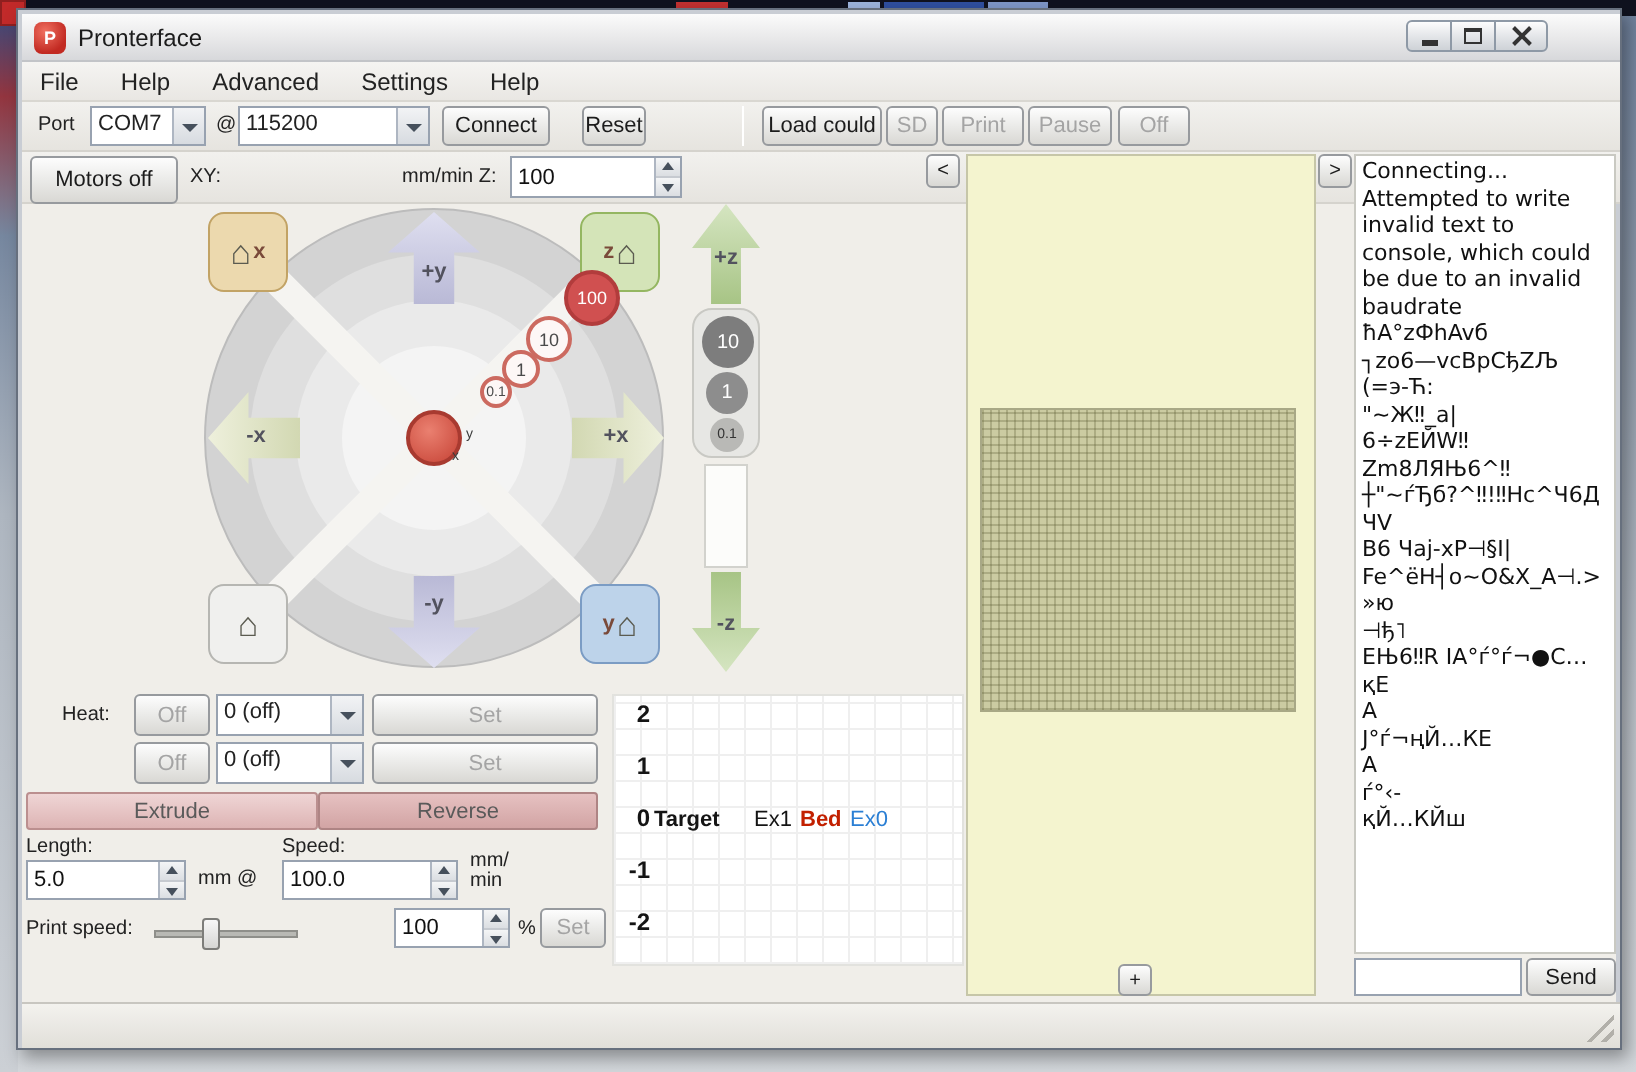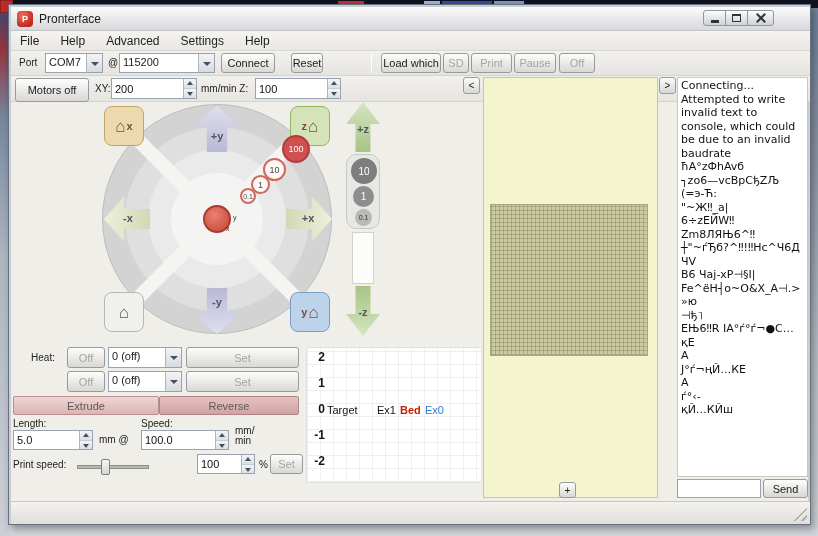--- a/index.html
+++ b/index.html
@@ -178,37 +178,30 @@
         <span class="carr"></span>
       </div>
       <span class="lbl" style="left:97px;top:6px">@</span>
       <div class="combo" style="left:108px;top:2px;width:96px;height:20px">
         <span class="cval">115200</span>
         <span class="carr"></span>
       </div>
       <div class="b" style="left:210px;top:2px;width:54px;height:20px">Connect</div>
       <div class="b" style="left:280px;top:2px;width:32px;height:20px">Reset</div>
       <div class="tsep"></div>
-      <div class="b" style="left:370px;top:2px;width:60px;height:20px">Load which</div>
+      <div class="b" style="left:370px;top:2px;width:60px;height:20px">Load could</div>
       <div class="b dis" style="left:432px;top:2px;width:26px;height:20px">SD</div>
       <div class="b dis" style="left:460px;top:2px;width:41px;height:20px">Print</div>
       <div class="b dis" style="left:503px;top:2px;width:42px;height:20px">Pause</div>
       <div class="b dis" style="left:548px;top:2px;width:36px;height:20px">Off</div>
     </div>
 
     <div class="tbar tbar2">
       <div class="b" style="left:4px;top:2px;width:74px;height:24px">Motors off</div>
       <span class="lbl" style="left:84px;top:7px">XY:</span>
-      <div class="spinwrap" style="left:100px;top:2px;width:86px;height:21px">
-        <input value="200" style="">
-        <span class="spincol">
-          <span class="spc up"></span>
-          <span class="spc dn"></span>
-        </span>
-      </div>
       <span class="lbl" style="left:190px;top:7px">mm/min Z:</span>
       <div class="spinwrap" style="left:244px;top:2px;width:86px;height:21px">
         <input value="100" style="">
         <span class="spincol">
           <span class="spc up"></span>
           <span class="spc dn"></span>
         </span>
       </div>
     </div>
 
@@ -317,21 +310,21 @@
     </div>
     <span class="lbl" style="left:250px;top:454px">%</span>
     <div class="b dis" style="left:261px;top:449px;width:33px;height:20px">Set</div>
 
     <div class="graph">
       <span class="gtick" style="top:2px">2</span>
       <span class="gtick" style="top:28px">1</span>
       <span class="gtick" style="top:54px">0</span>
       <span class="gtick" style="top:80px">-1</span>
       <span class="gtick" style="top:106px">-2</span>
-      <span class="gleg" style="left:20px;top:56px;font-weight:normal;color:#141414">Target</span>
+      <span class="gleg" style="left:20px;top:56px;font-weight:bold;color:#141414">Target</span>
       <span class="gleg" style="left:70px;top:56px;color:#141414">Ex1</span>
       <span class="gleg" style="left:93px;top:56px;font-weight:bold;color:#c22000">Bed</span>
       <span class="gleg" style="left:118px;top:56px;color:#2b7fd4">Ex0</span>
     </div>
 
     <div class="b smallbtn" style="left:454px;top:72px">&lt;</div>
     <div class="b smallbtn" style="left:650px;top:72px">&gt;</div>
 
     <div class="bedpanel">
       <div class="bedgrid"></div>

